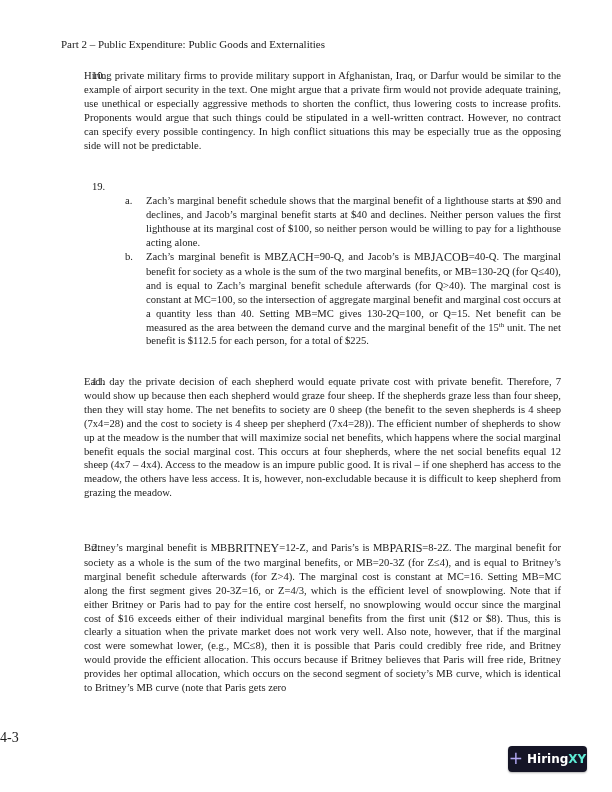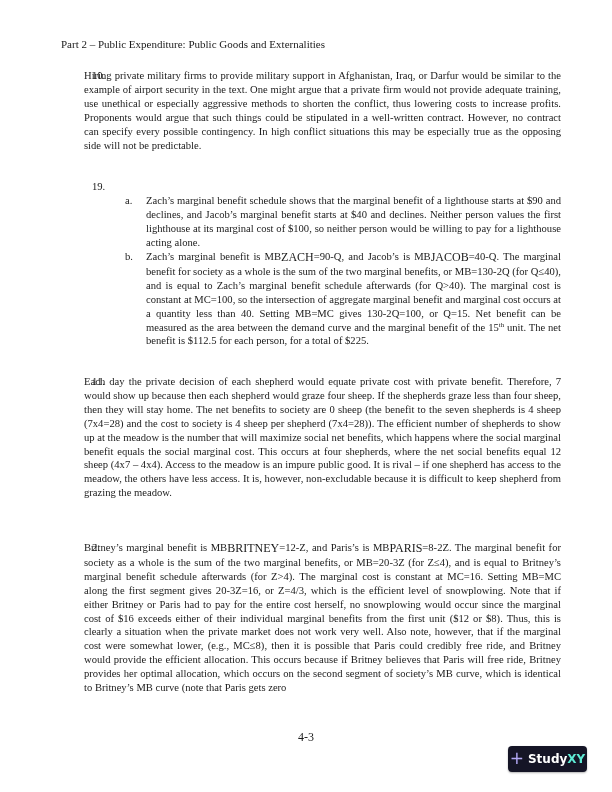--- a/index.html
+++ b/index.html
@@ -19,21 +19,21 @@
     .item .txt { margin-left: 4px; }
     .sub {
       position: absolute; left: 125px; width: 436px;
     }
     .sub .lab { position: absolute; left: 0; top: 0; }
     .sub .txt { margin-left: 21px; }
     sub.sc { font-size: 12px; vertical-align: -1px; }
     sup.sc { font-size: 6.8px; vertical-align: 4px; line-height: 0; }
     .page-number {
       position: absolute; left: 0; width: 612px; top: 730px;
-      text-align: center; font-size: 12px;
+      text-align: left; font-size: 14px;
     }
     .badge {
       position: absolute; left: 508px; top: 746px; width: 79px; height: 26px;
       background: #151526; border-radius: 4px;
       display: flex; align-items: center; justify-content: center; gap: 4px;
       font-family: "DejaVu Sans", sans-serif; font-weight: bold; font-size: 12px;
       color: #ffffff; box-shadow: 0 1px 2px rgba(0,0,0,0.3);
     }
     .badge .plus { color: #b3a8f5; font-weight: normal; font-size: 17px; line-height: 1; margin-top: -2px; }
     .badge .xy { color: #5eead4; }
@@ -69,14 +69,14 @@
 
 <div class="item body-text" style="top:541px;">
   <span class="num">2.</span>
   <div class="txt"><span>Britney’s marginal benefit is MB</span><sub class="sc">BRITNEY</sub><span>=12-Z, and Paris’s is MB</span><sub class="sc">PARIS</sub><span>=8-2Z.  The marginal benefit for society as a whole is the sum of the two marginal benefits, or MB=20-3Z (for Z≤4), and is equal to Britney’s marginal benefit schedule afterwards (for Z&gt;4).  The marginal cost is constant at MC=16.  Setting MB=MC along the first segment gives 20-3Z=16, or Z=4/3, which is the efficient level of snowplowing.  Note that if either Britney or Paris had to pay for the entire cost herself, no snowplowing would occur since the marginal cost of $16 exceeds either of their individual marginal benefits from the first unit ($12 or $8).  Thus, this is clearly a situation when the private market does not work very well.  Also note, however, that if the marginal cost were somewhat lower, (e.g., MC≤8), then it is possible that Paris could credibly free ride, and Britney would provide the efficient allocation.  This occurs because if Britney believes that Paris will free ride, Britney provides her optimal allocation, which occurs on the second segment of society’s MB curve, which is identical to Britney’s MB curve (note that Paris gets zero</span></div>
 </div>
 
 <div class="page-number">4-3</div>
 
 <div class="badge">
   <span class="plus">+</span>
-  <span><span>Study</span><span class="xy">XY</span></span>
+  <span><span>Hiring</span><span class="xy">XY</span></span>
 </div>
 
 </body></html>

